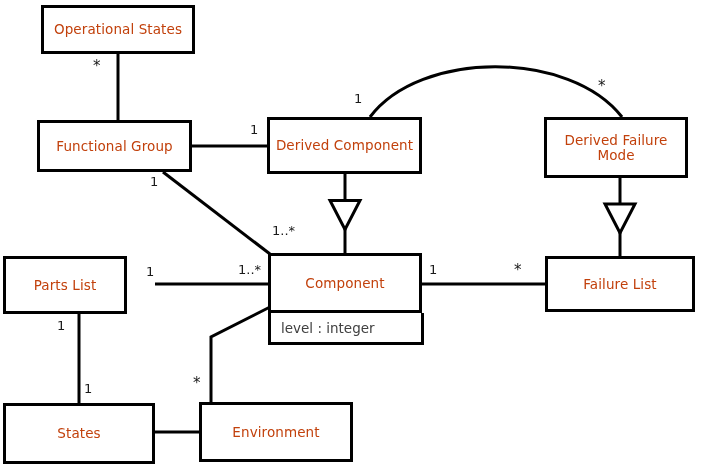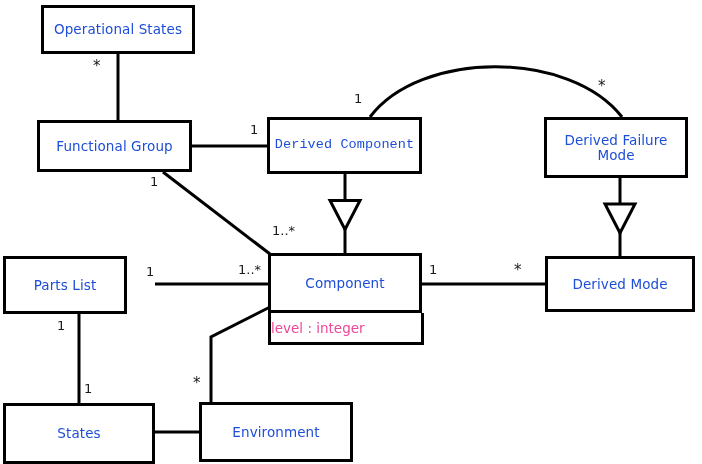--- a/index.html
+++ b/index.html
@@ -33,38 +33,39 @@
     z-index: 5;
   }
   .uml-class .name-compartment {
     display: flex;
     align-items: center;
     justify-content: center;
     width: 100%;
     height: 100%;
     box-sizing: border-box;
     font-size: 13.5px;
-    color: #1d4ed8;
+    color: #c2410c;
     letter-spacing: 0.1px;
     text-align: center;
     line-height: 1.1;
   }
   .uml-attr-box {
     position: absolute;
     box-sizing: border-box;
     background: #ffffff;
     border: 3px solid #000000;
     border-top: none;
     z-index: 5;
     display: flex;
     align-items: center;
   }
   .uml-attr-box .attr-text {
+    padding-left: 10px;
     font-size: 13.5px;
-    color: #ec4899;
+    color: #404040;
     white-space: nowrap;
   }
   .multiplicity {
     position: absolute;
     font-size: 13px;
     color: #1a1a1a;
     z-index: 8;
     white-space: nowrap;
     line-height: 1;
   }
@@ -97,37 +98,37 @@
       </g>
   </svg>
 
   <div id="class-layer">
       <div class="uml-class" style="left: 41px; top: 5px; width: 154px; height: 49px;">
         <div class="name-compartment">Operational States</div>
       </div>
       <div class="uml-class" style="left: 37px; top: 120px; width: 155px; height: 52px;">
         <div class="name-compartment">Functional Group</div>
       </div>
-      <div class="uml-class" style="left: 267px; top: 117px; width: 155px; height: 57px; font-family: Liberation Mono, monospace;">
+      <div class="uml-class" style="left: 267px; top: 117px; width: 155px; height: 57px;">
         <div class="name-compartment">Derived Component</div>
       </div>
       <div class="uml-class" style="left: 544px; top: 117px; width: 144px; height: 61px;">
         <div class="name-compartment">Derived Failure Mode</div>
       </div>
       <div class="uml-class" style="left: 3px; top: 256px; width: 124px; height: 58px;">
         <div class="name-compartment">Parts List</div>
       </div>
       <div class="uml-class" style="left: 268px; top: 253px; width: 154px; height: 60px;">
         <div class="name-compartment">Component</div>
       </div>
       <div class="uml-attr-box" style="left: 268px; top: 313px; width: 156px; height: 32px;">
         <div class="attr-text">level : integer</div>
       </div>
       <div class="uml-class" style="left: 545px; top: 256px; width: 150px; height: 56px;">
-        <div class="name-compartment">Derived Mode</div>
+        <div class="name-compartment">Failure List</div>
       </div>
       <div class="uml-class" style="left: 3px; top: 403px; width: 152px; height: 61px;">
         <div class="name-compartment">States</div>
       </div>
       <div class="uml-class" style="left: 199px; top: 402px; width: 154px; height: 60px;">
         <div class="name-compartment">Environment</div>
       </div>
     </div>
   <div id="mult-layer">
       <span class="multiplicity star" style="left: 93px; top: 59px;">*</span>

